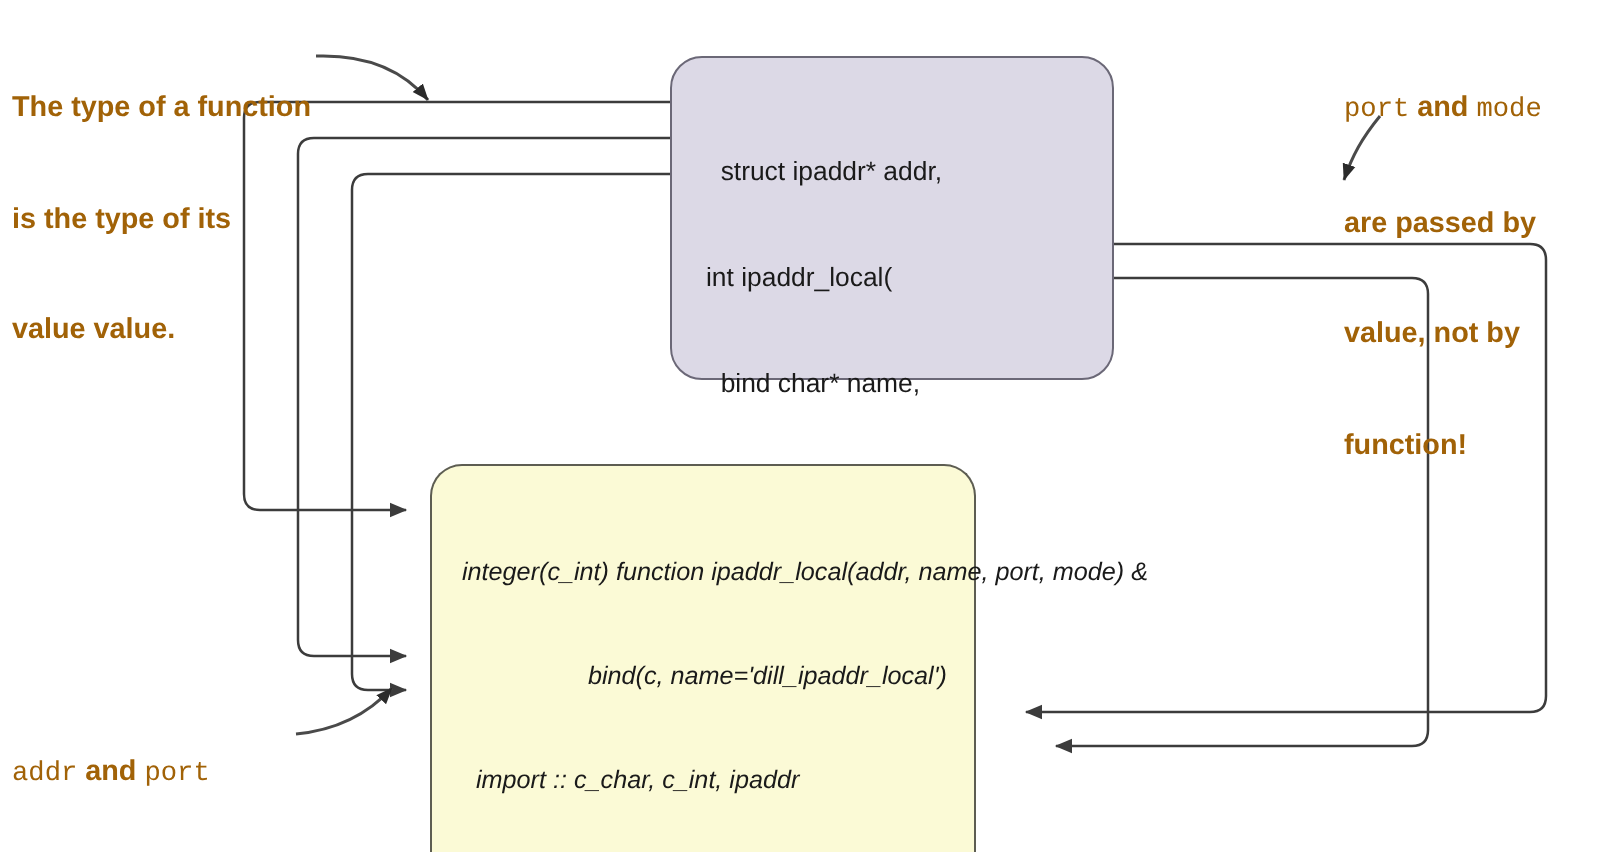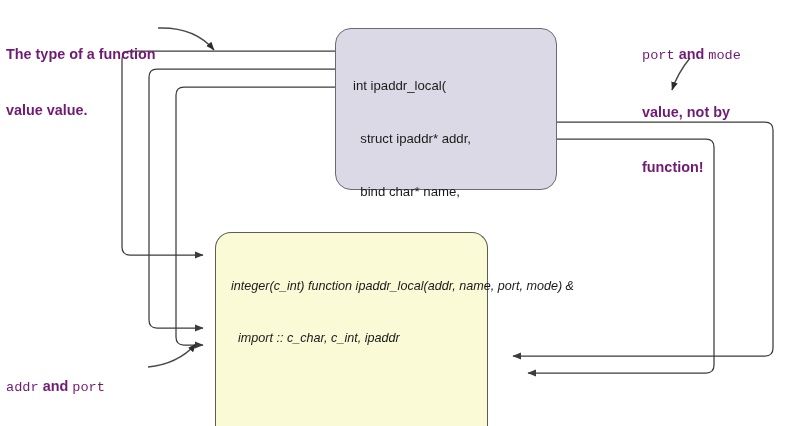--- a/index.html
+++ b/index.html
@@ -48,30 +48,30 @@
   .code div{height:17.6px;}
   #f-code div{height:17.4px;font-style:italic;}
 
   
   .anno{
     position:absolute;
     font-family:"Liberation Sans", sans-serif;
     font-weight:bold;
     font-size:14.4px;
     line-height:18.5px;
-    color:#701a75;
+    color:#a16207;
     white-space:pre;
   }
   .anno .mono{
     font-family:"Liberation Mono", monospace;
     font-weight:normal;
     font-size:13.6px;
   }
   #anno-tl{left:6px;top:8px;}
-  #anno-tr{left:642px;top:8px;}
+  #anno-tr{left:672px;top:8px;}
   #anno-bl{left:6px;top:340px;}
 </style>
 </head>
 <body>
 
 <div id="stage">
 
   <svg id="wires" viewBox="0 0 805 426" width="805" height="426">
     <defs>
       <marker id="ah" markerWidth="9" markerHeight="9" refX="8" refY="4.5" orient="auto" markerUnits="userSpaceOnUse">
@@ -97,46 +97,49 @@
 
     <g fill="none" stroke="#4a4a4a" stroke-width="1.5">
       <path d="M158,28 C188,27 204,38 214,50" marker-end="url(#ah2)"></path>
       <path d="M690,58 C681,69 676,78 672,90" marker-end="url(#ah2)"></path>
       <path d="M148,367 C169,365 185,356 196,344" marker-end="url(#ah2)"></path>
     </g>
   </svg>
 
   <div class="codebox" id="c-box"></div>
   <div class="code" id="c-code">
+    <div>  struct ipaddr* addr,</div>
     <div>int ipaddr_local(</div>
-    <div>  struct ipaddr* addr,</div>
     <div>  bind char* name,</div>
     <div>  int port,</div>
     <div>  int mode</div>
     <div> );</div>
   </div>
 
   <div class="codebox" id="f-box"></div>
   <div class="code" id="f-code">
     <div>integer(c_int) function ipaddr_local(addr, name, port, mode) &amp;</div>
+    <div>                  bind(c, name='dill_ipaddr_local')</div>
     <div>  import :: c_char, c_int, ipaddr</div>
     
     
     
     
     
   </div>
 
   <div class="anno" id="anno-tl">
     <div>The type of a function</div>
+    <div>is the type of its</div>
     <div>value value.</div>
   </div>
 
   <div class="anno" id="anno-tr">
     <div><span class="mono">port</span><span> and </span><span class="mono">mode</span></div>
+    <div>are passed by</div>
     <div>value, not by</div>
     <div>function!</div>
   </div>
 
   <div class="anno" id="anno-bl">
     <div><span class="mono">addr</span><span> and </span><span class="mono">port</span></div>
     
     
     
   </div>

